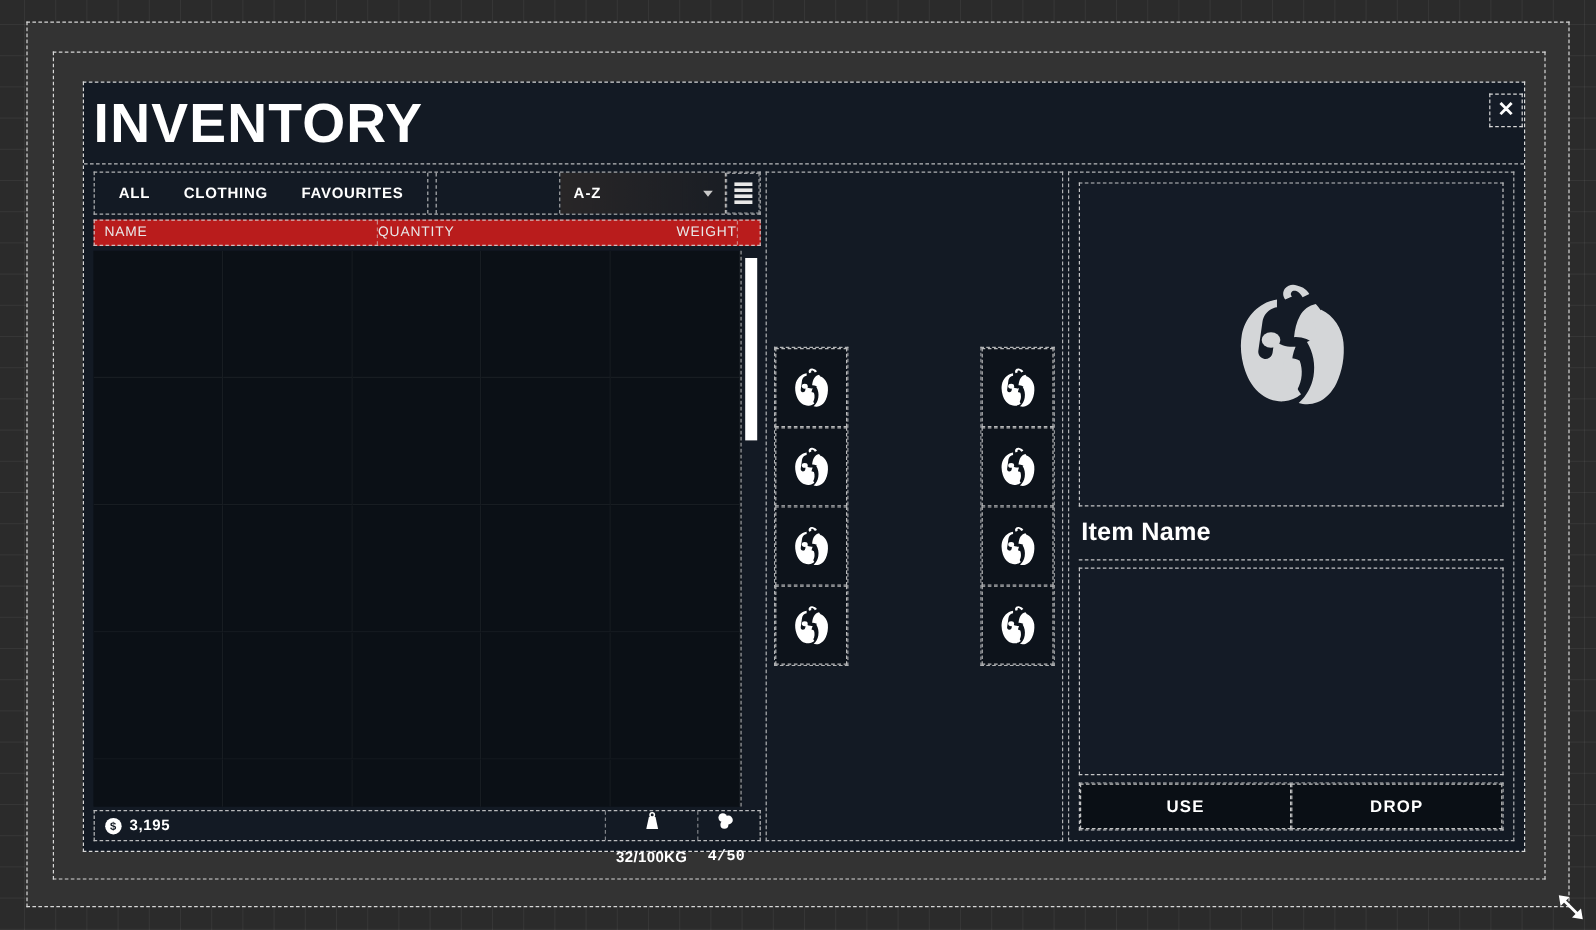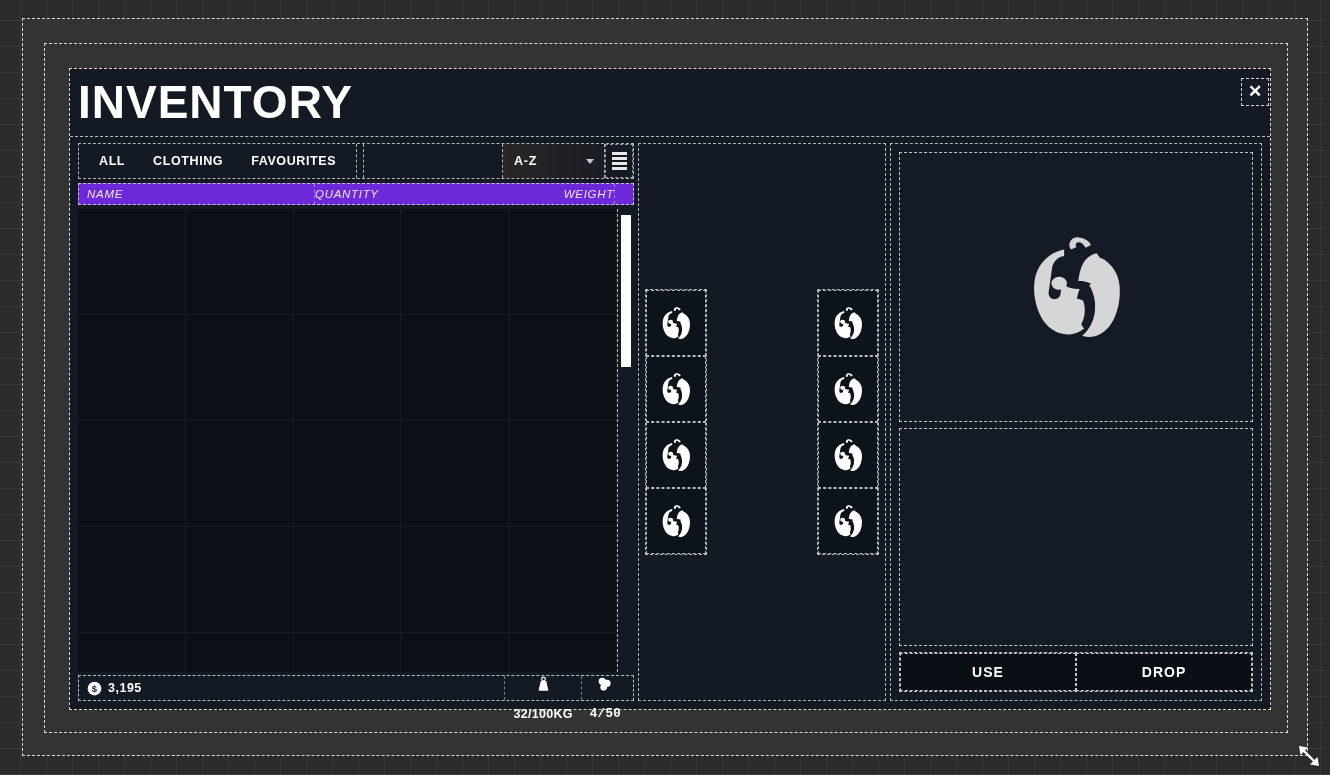--- a/index.html
+++ b/index.html
@@ -138,21 +138,21 @@
     border: none;
     outline: none;
     color: #ffffff;
     font-family: "Liberation Sans", sans-serif;
     font-size: 12.5px;
     font-weight: bold;
     letter-spacing: 0.6px;
     padding: 0 12px;
   }
   .sort-box {
-    width: 102px;
+    width: 138px;
     flex: none;
     position: relative;
     border-right: 1px dashed rgba(216,216,216,0.8);
     display: flex;
     align-items: center;
     background: linear-gradient(to right, rgba(58,48,42,0.55), rgba(46,40,36,0.25));
     cursor: pointer;
   }
   .sort-label {
     color: #ffffff;
@@ -182,23 +182,22 @@
     display: block;
     width: 15px; height: 3px;
     background: #e8e8e8;
   }
 
   .table-head {
     height: 22px; flex: none;
     display: flex;
     align-items: center;
     border: 1px dashed rgba(216,216,216,0.85);
-    background: #6d28d9;
+    background: #b91c1c;
     margin-bottom: 4px;
-    font-style: italic;
   }
   .th {
     color: #e8e8e8;
     font-size: 11.5px;
     letter-spacing: 0.7px;
     line-height: 20px;
   }
   .th-name { flex: 1; padding-left: 8px; border-right: 1px dashed rgba(216,216,216,0.55); }
   .th-qty  { width: 160px; }
   .th-wt   { width: 140px; text-align: right; border-right: 1px dashed rgba(216,216,216,0.55); }
@@ -601,20 +600,21 @@
                     <path d="M34.2 9.2c-1.6-.6-3.5-.2-4.6 1.2-1 1.3-.9 3 .1 4.2l2.6-1.1c-.5-.5-.6-1.2-.2-1.7.4-.6 1.2-.7 1.9-.4 1 .4 1.8 1.3 2.4 2.4l2.6-1.3c-.9-1.5-2.2-2.7-4.8-3.3z"></path>
                     <path d="M26.5 14.6c-6.9 1.2-12.3 6.6-13.6 13.8-.8 4.6-.2 9.4 1.3 13.8 1.3 3.7 3.3 7 6.3 9.2 2.5 1.9 5.6 2.8 8.7 2.6 2.5-.2 4.8-1.2 6.6-2.7-2.3-3.1-3.6-7-3.6-11 0-2.6.5-5.1 1.5-7.4-3.1.3-6.1-.6-8.2-2.6l-.7 4.9c-.2 1.5-1.6 2.6-3.1 2.4-1.5-.2-2.6-1.6-2.4-3.1l1.6-11.3c.4-2.9 2.7-5.2 5.6-5.6z"></path>
                     <ellipse cx="24.2" cy="30.3" rx="3.6" ry="3"></ellipse>
                     <path d="M41.5 16.4c-2.6.5-4.8 2.2-6.1 4.5-1.4 2.5-2 5.4-2.3 8.3 3.1-.2 6.1.9 8.3 3l.8 5.1c.2 1.5 1.6 2.6 3.1 2.4 1.5-.2 2.6-1.6 2.4-3.1l-1.3-9.3c-.6-4.3-2.1-8-4.9-10.9z"></path>
                     <path d="M43.6 18.6c4.8 2.3 8.1 7.1 8.6 12.7.5 5.4-.4 10.9-2.7 15.7-1.6 3.3-4.1 6.1-7.4 7.4-2.3.9-4.9 1-7.2.2 3-2.6 5-6.2 5.7-10.2.8-4.6-.1-9.3-2.5-13.3l2.2-1.2c1.3-.7 1.9-2.3 1.4-3.7l-1.6-4.5z"></path>
                     <path d="M29.6 37.4c-.4 1.1-.6 2.3-.6 3.5 0 3.9 1.6 7.6 4.3 10.2.4-.5.8-1.1 1.1-1.7 1.9-3.4 2.2-7.5.9-11.1-1.6-.9-3.6-1.2-5.7-.9z"></path>
                   </g>
                 </svg>
               </span>
             </div>
+            <div class="item-name">Item Name</div>
             <div class="description"></div>
             <div class="actions">
               <div class="action-btn">USE</div>
               <div class="action-btn">DROP</div>
             </div>
           </div>
 
         </div>
       </div>
     </div>

